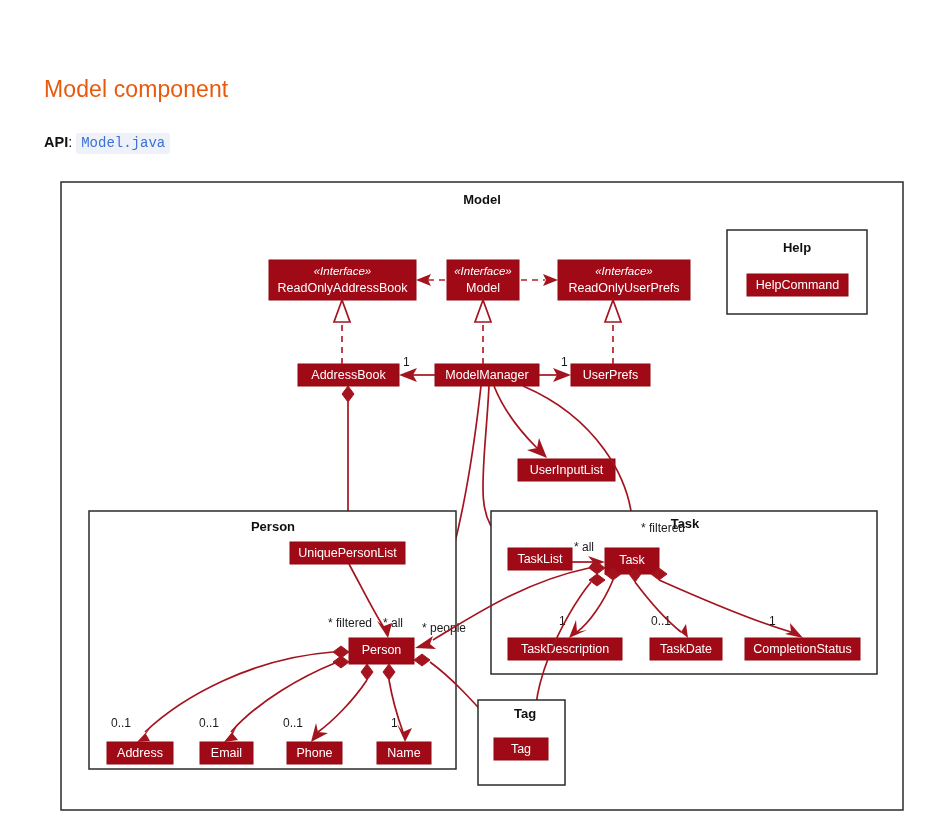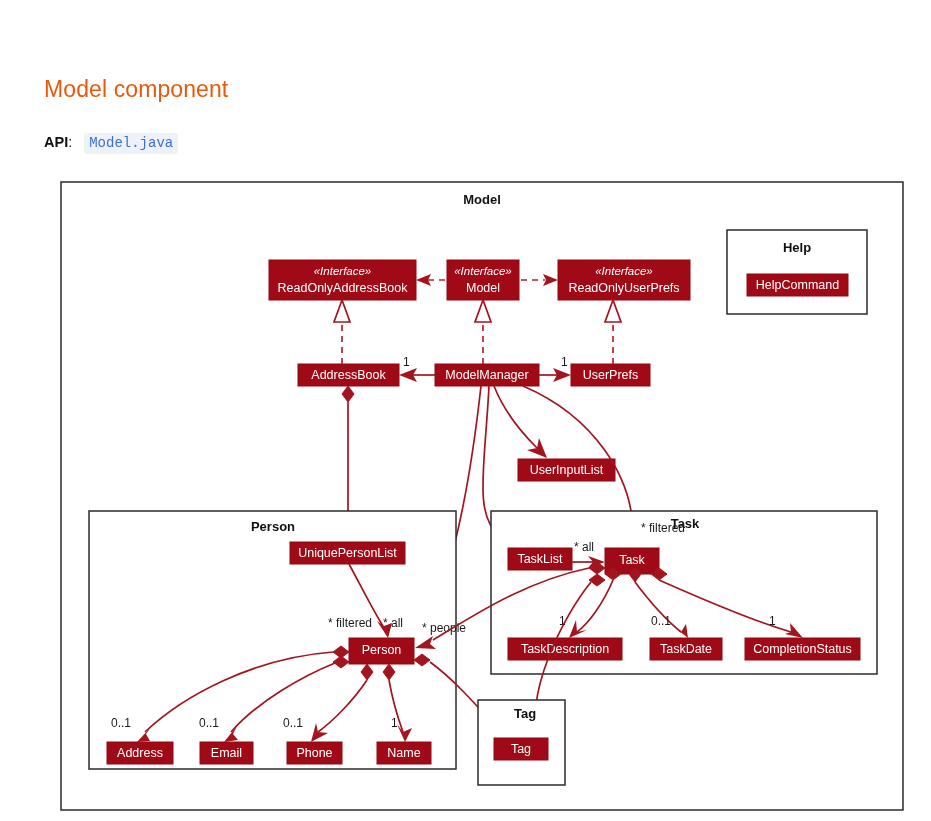--- a/index.html
+++ b/index.html
@@ -42,21 +42,21 @@
     margin-top: 48px;
   }
   .api-sep { color: #111111; }
   .api-code {
     font-family: "Liberation Mono", monospace;
     font-size: 14px;
     color: #3b70d6;
     background: #eef1f7;
     border-radius: 3px;
     padding: 2px 5px 3px 5px;
-    margin-left: 12px;
+    margin-left: 4px;
     text-align: center;
   }
   #diagram {
     position: absolute;
     left: 53px;
     top: 176px;
   }
   svg { display: block; }
   .pkg-rect {
     fill: #ffffff;

